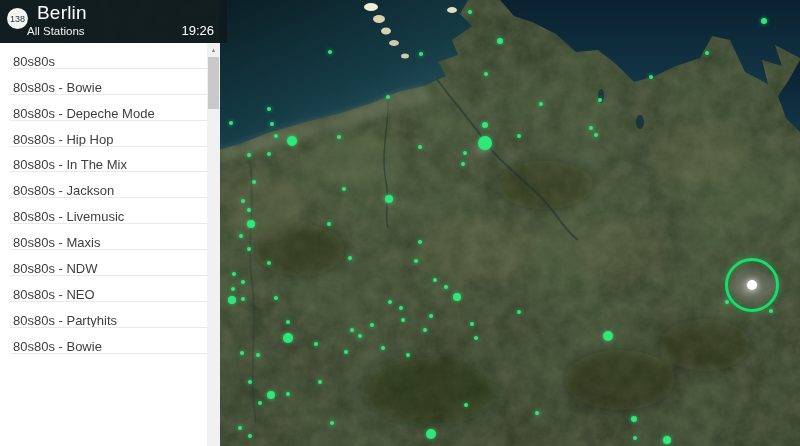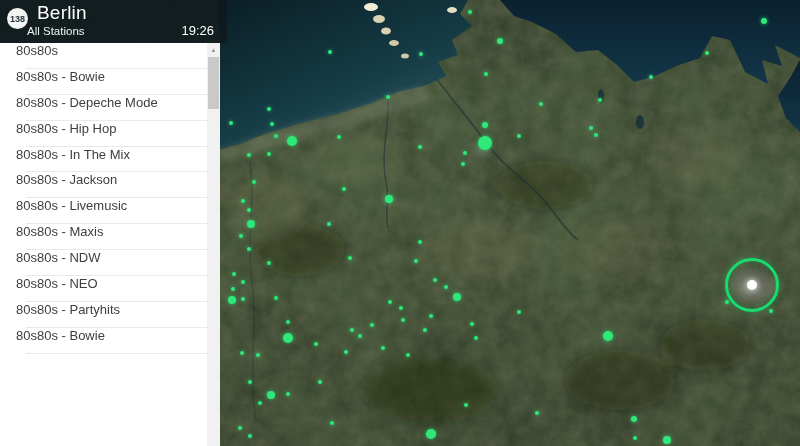--- a/index.html
+++ b/index.html
@@ -30,34 +30,34 @@
     text-shadow:-1px -1px 0 #1c1c1c,1px -1px 0 #1c1c1c,-1px 1px 0 #1c1c1c,1px 1px 0 #1c1c1c,0 2px 3px rgba(0,0,0,.6);
   }
   
   .sidebar{position:absolute;left:0;top:0;width:227px;height:446px}
   .hdr{
     position:absolute;left:0;top:0;width:227px;height:43px;
     background:rgba(13,25,29,.92);
   }
   .badge{
     position:absolute;left:7px;top:8px;width:21px;height:21px;border-radius:50%;
-    background:#f3f5f3;color:#23383c;font-size:9px;font-weight:bold;
+    background:#f3f5f3;color:#23383c;font-size:9px;font-weight:normal;
     display:flex;align-items:center;justify-content:center;
   }
   .city{position:absolute;left:37px;top:2px;font-size:19px;color:#fff;letter-spacing:.2px}
   .sub{position:absolute;left:27px;top:25px;font-size:11.5px;color:#f0f2f2}
   .time{position:absolute;right:13px;bottom:5px;font-size:13px;color:#fff}
   .list{
     position:absolute;left:0;top:43px;width:207px;height:403px;
     background:#fff;overflow:hidden;
   }
   .row{
-    position:relative;height:25.9px;display:flex;align-items:flex-start;
-    padding-left:0;box-sizing:border-box;
-    font-size:13px;color:#3e3e3e;cursor:pointer;white-space:nowrap;margin-left:16px;
+    position:relative;height:25.9px;display:flex;align-items:flex-end;
+    padding-left:13px;box-sizing:border-box;
+    font-size:13px;color:#3e3e3e;cursor:pointer;white-space:nowrap;
   }
   .row:not(.selected)::after{
     content:"";position:absolute;left:10px;right:0;bottom:0;
     border-bottom:1px solid #e9e9e9;
   }
   .row.selected{
     height:30px;background:var(--accent,#0ebe63);
     color:#fff;font-weight:bold;
   }
   .heart{

